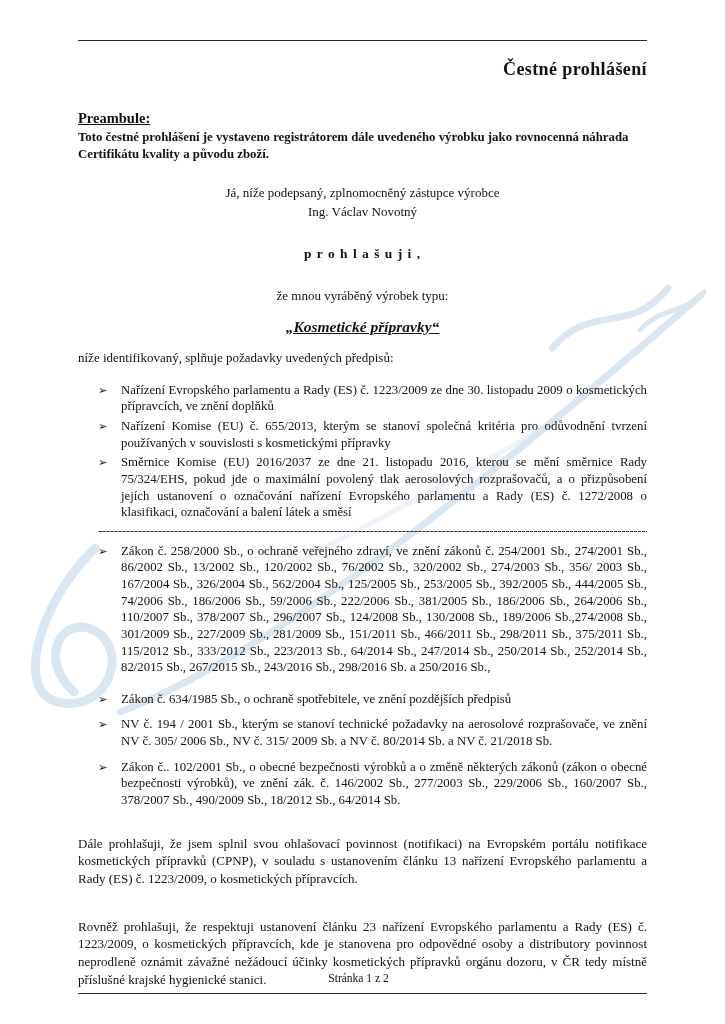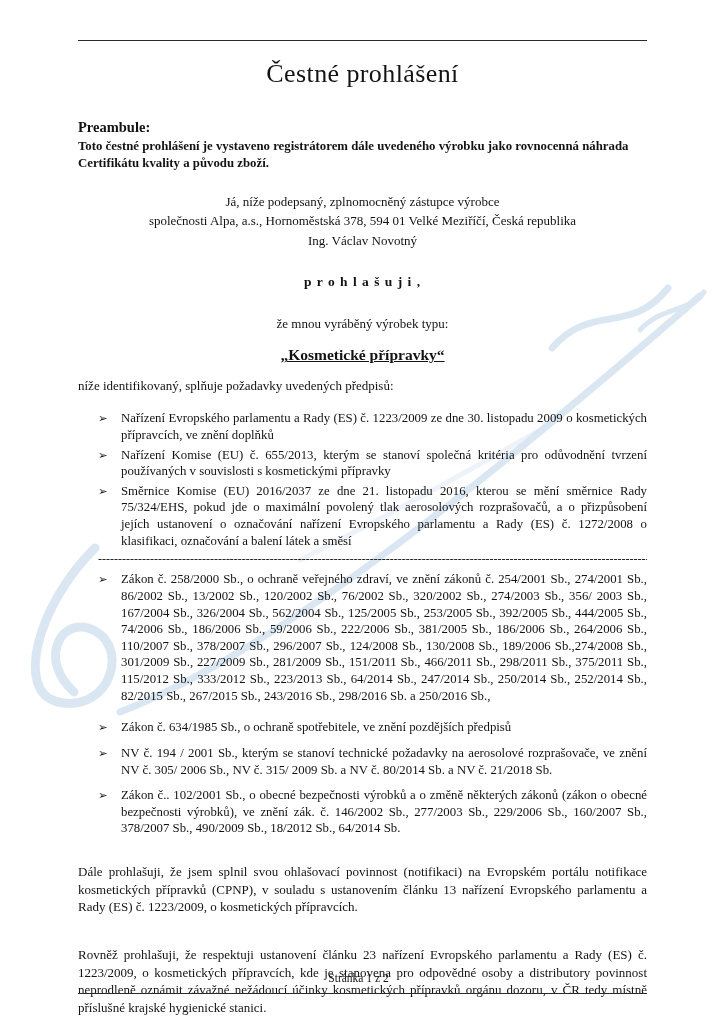--- a/index.html
+++ b/index.html
@@ -12,38 +12,38 @@
     color:#131313;
     overflow:hidden;
     box-sizing:border-box;
   }
   .watermark { position:absolute; left:0; top:0; z-index:0; pointer-events:none; }
   .content { position:relative; z-index:1; padding:40px 78px 0 78px; box-sizing:border-box; }
 
   .top-rule { border-top:1.6px solid #2a2a2a; height:0; }
 
   .title {
-    font-size:26px; font-weight:normal; text-align:center;
+    font-size:18px; font-weight:bold; text-align:right;
     margin:18px 0 30px 0; letter-spacing:0.4px;
   }
 
-  .preamble-heading { font-weight:bold; font-size:14.5px; margin:0 0 2px 0; }
+  .preamble-heading { font-weight:bold; font-size:14.5px; margin:0 0 2px 0;text-decoration:underline; }
   .preamble-body { font-weight:bold; font-size:12.8px; line-height:1.32; }
 
   .declarant { text-align:center; font-size:13px; line-height:1.5; margin-top:20px; }
 
   .declare-word {
     text-align:center; font-weight:bold; font-size:13.5px;
     letter-spacing:1px; margin:24px 0 26px 0;
   }
 
   .product-intro { font-size:13px; margin:0 0 14px 0;text-align:center; }
   .product-name {
     text-align:center; font-weight:bold; font-size:15.5px;
-    text-decoration:underline; margin:0 0 14px 0;
+    text-decoration:underline; margin:0 0 14px 0;font-style:italic;
   }
   .identified { font-size:13px; margin:0 0 16px 0; }
 
   ul.bullets { list-style:none; margin:0; padding:0 0 0 20px; }
   li.bullet { display:flex; gap:9px; font-size:12.8px; line-height:1.3; margin:0 0 3px 0; }
   li.bullet .marker {
     flex:0 0 14px;
     font-family:"DejaVu Sans", sans-serif;
     font-size:11.5px; line-height:1.45;
   }
@@ -91,21 +91,20 @@
 
     <h1 class="title">Čestné prohlášení</h1>
 
     <div>
       <div class="preamble-heading">Preambule:</div>
       <div class="preamble-body">Toto čestné prohlášení je vystaveno registrátorem dále uvedeného výrobku jako rovnocenná náhrada Certifikátu kvality a původu zboží.</div>
     </div>
 
     <div class="declarant">
       <div>Já, níže podepsaný, zplnomocněný zástupce výrobce</div>
-      <div>společnosti Alpa, a.s., Hornoměstská 378, 594 01  Velké Meziříčí, Česká republika</div>
       <div>Ing. Václav Novotný</div>
     </div>
 
     <div class="declare-word">p r o h l a š u j i ,</div>
 
     <div class="product-intro">že mnou vyráběný výrobek typu:</div>
 
     <div class="product-name">„Kosmetické přípravky“</div>
 
     <div class="identified">níže identifikovaný, splňuje požadavky uvedených předpisů:</div>

